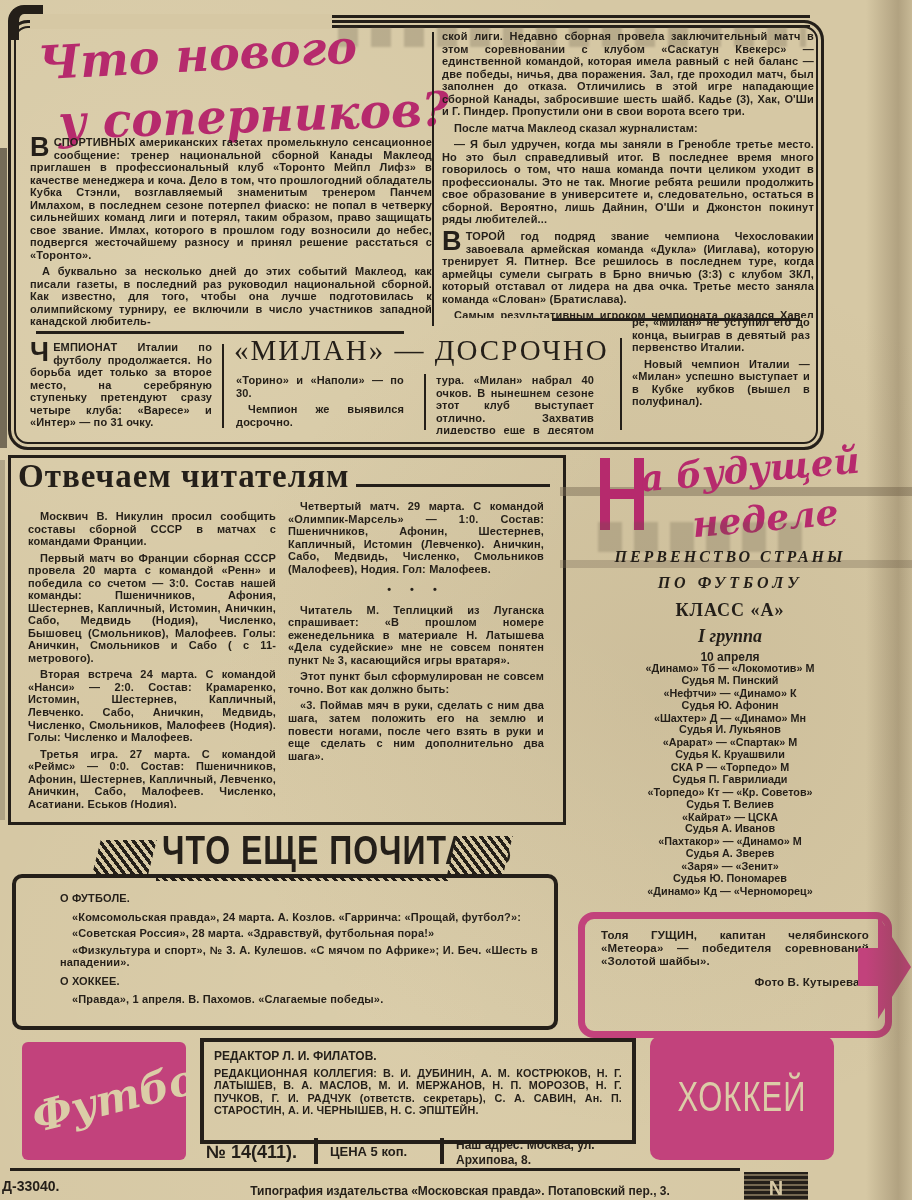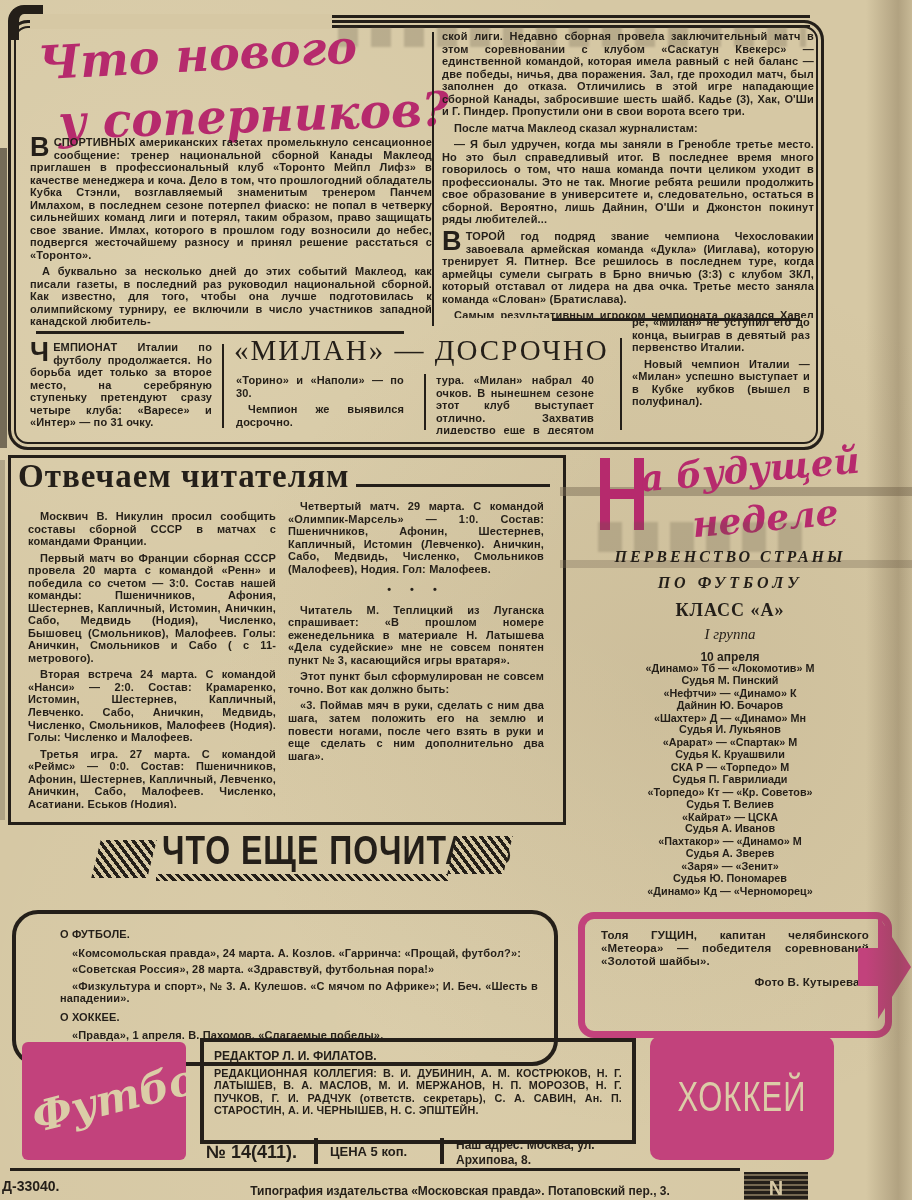--- a/index.html
+++ b/index.html
@@ -142,31 +142,31 @@
   </div>
   <div class="abs script" style="left:640px;top:448px;font-size:36px;transform:rotate(-5deg);white-space:nowrap;">а будущей</div>
   <div class="abs script" style="left:692px;top:497px;font-size:36px;transform:rotate(-5deg);">неделе</div>
 
   <div class="abs ghost" style="left:598px;top:522px;width:214px;height:30px;
               background:repeating-linear-gradient(90deg, rgba(95,85,66,.85) 0 24px, transparent 24px 36px);"></div>
 
   <div class="abs serif center" style="left:565px;top:548px;width:330px;font-size:16px;font-style:italic;font-weight:700;letter-spacing:3px;">ПЕРВЕНСТВО СТРАНЫ</div>
   <div class="abs serif center" style="left:565px;top:574px;width:330px;font-size:16px;font-style:italic;font-weight:700;letter-spacing:4px;">ПО ФУТБОЛУ</div>
   <div class="abs serif center" style="left:565px;top:600px;width:330px;font-size:18px;font-weight:700;letter-spacing:1px;">КЛАСС «А»</div>
-  <div class="abs serif center" style="left:565px;top:626px;width:330px;font-size:15px;font-style:italic;font-weight:400;">I группа</div>
+  <div class="abs serif center" style="left:565px;top:626px;width:330px;font-size:18px;font-style:italic;font-weight:700;">I группа</div>
   <div class="abs center" style="left:565px;top:650px;width:330px;font-size:12px;font-weight:700;">10 апреля</div>
 
   <div class="abs center" style="left:560px;top:663px;width:340px;height:236px;overflow:hidden;">
     <div class="fixture">
         <div class="m">«Динамо» Тб — «Локомотив» М</div>
         <div class="r">Судья М. Пинский</div>
       </div>
     <div class="fixture">
         <div class="m">«Нефтчи» — «Динамо» К</div>
-        <div class="r">Дайнин Ю. Бочаров</div>
+        <div class="r">Судья Ю. Афонин</div>
       </div>
     <div class="fixture">
         <div class="m">«Шахтер» Д — «Динамо» Мн</div>
         <div class="r">Судья И. Лукьянов</div>
       </div>
     <div class="fixture">
         <div class="m">«Арарат» — «Спартак» М</div>
         <div class="r">Судья К. Круашвили</div>
       </div>
     <div class="fixture">
@@ -203,21 +203,21 @@
   <div class="abs" style="left:878px;top:915px;width:0;height:0;
               border-top:52px solid transparent;border-bottom:52px solid transparent;
               border-left:33px solid #c2427c;"></div>
 
   <div class="abs hatch" style="left:96px;top:840px;width:56px;height:38px;transform:skewX(-14deg);"></div>
   <div class="abs" style="left:162px;top:828px;font-size:32px;font-weight:700;letter-spacing:1px;
               transform:scaleY(1.25);transform-origin:left top;white-space:nowrap;">ЧТО ЕЩЕ ПОЧИТАТЬ</div>
   <div class="abs hatch" style="left:452px;top:836px;width:56px;height:38px;transform:skewX(-14deg);"></div>
   <div class="abs hatch" style="left:156px;top:874px;width:292px;height:7px;"></div>
 
-  <div class="abs" style="left:12px;top:910px;width:538px;height:148px;border:4px solid #241f19;border-radius:26px;overflow:hidden;">
+  <div class="abs" style="left:12px;top:874px;width:538px;height:148px;border:4px solid #241f19;border-radius:10px;overflow:hidden;">
     <div class="body-txt" style="padding:14px 16px 0 44px;">
       <p class="noind" style="margin-bottom:6px;">О ФУТБОЛЕ.</p>
       <p>«Комсомольская правда», 24 марта. А. Козлов. «Гарринча: «Прощай, футбол?»:</p>
       <p>«Советская Россия», 28 марта. «Здравствуй, футбольная пора!»</p>
       <p>«Физкультура и спорт», № 3. А. Кулешов. «С мячом по Африке»; И. Беч. «Шесть в нападении».</p>
       <p class="noind" style="margin:6px 0;">О ХОККЕЕ.</p>
       <p>«Правда», 1 апреля. В. Пахомов. «Слагаемые победы».</p>
     </div>
   </div>
 

